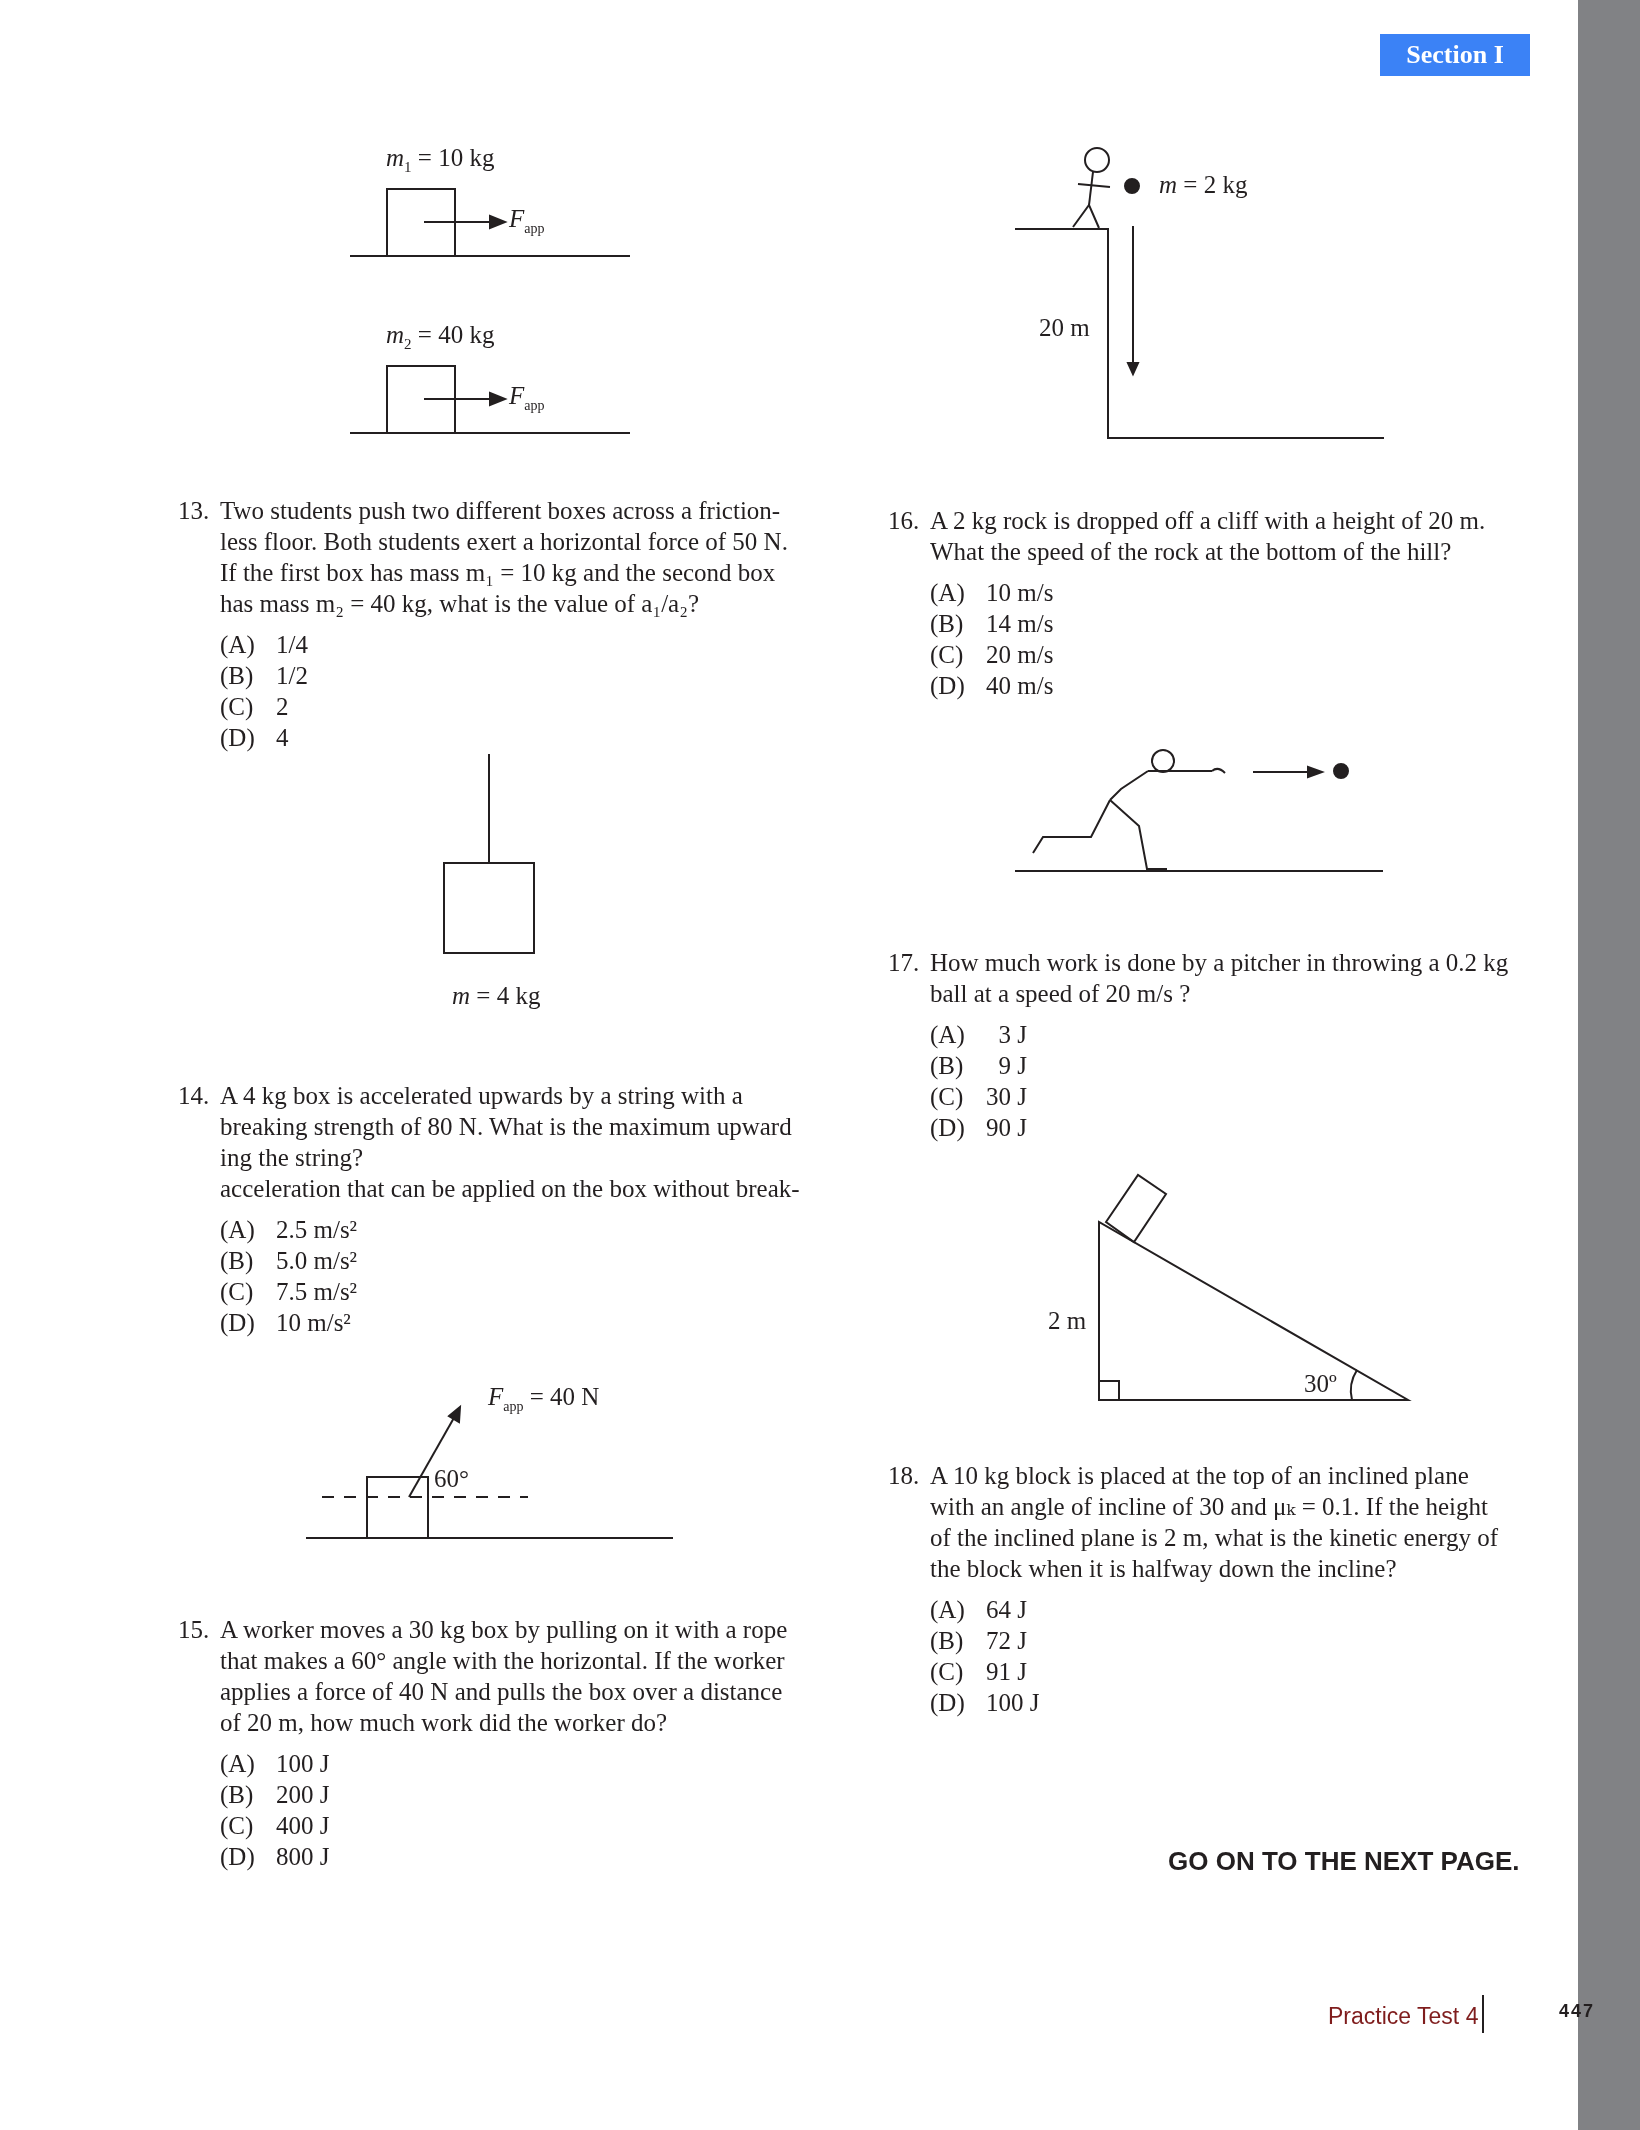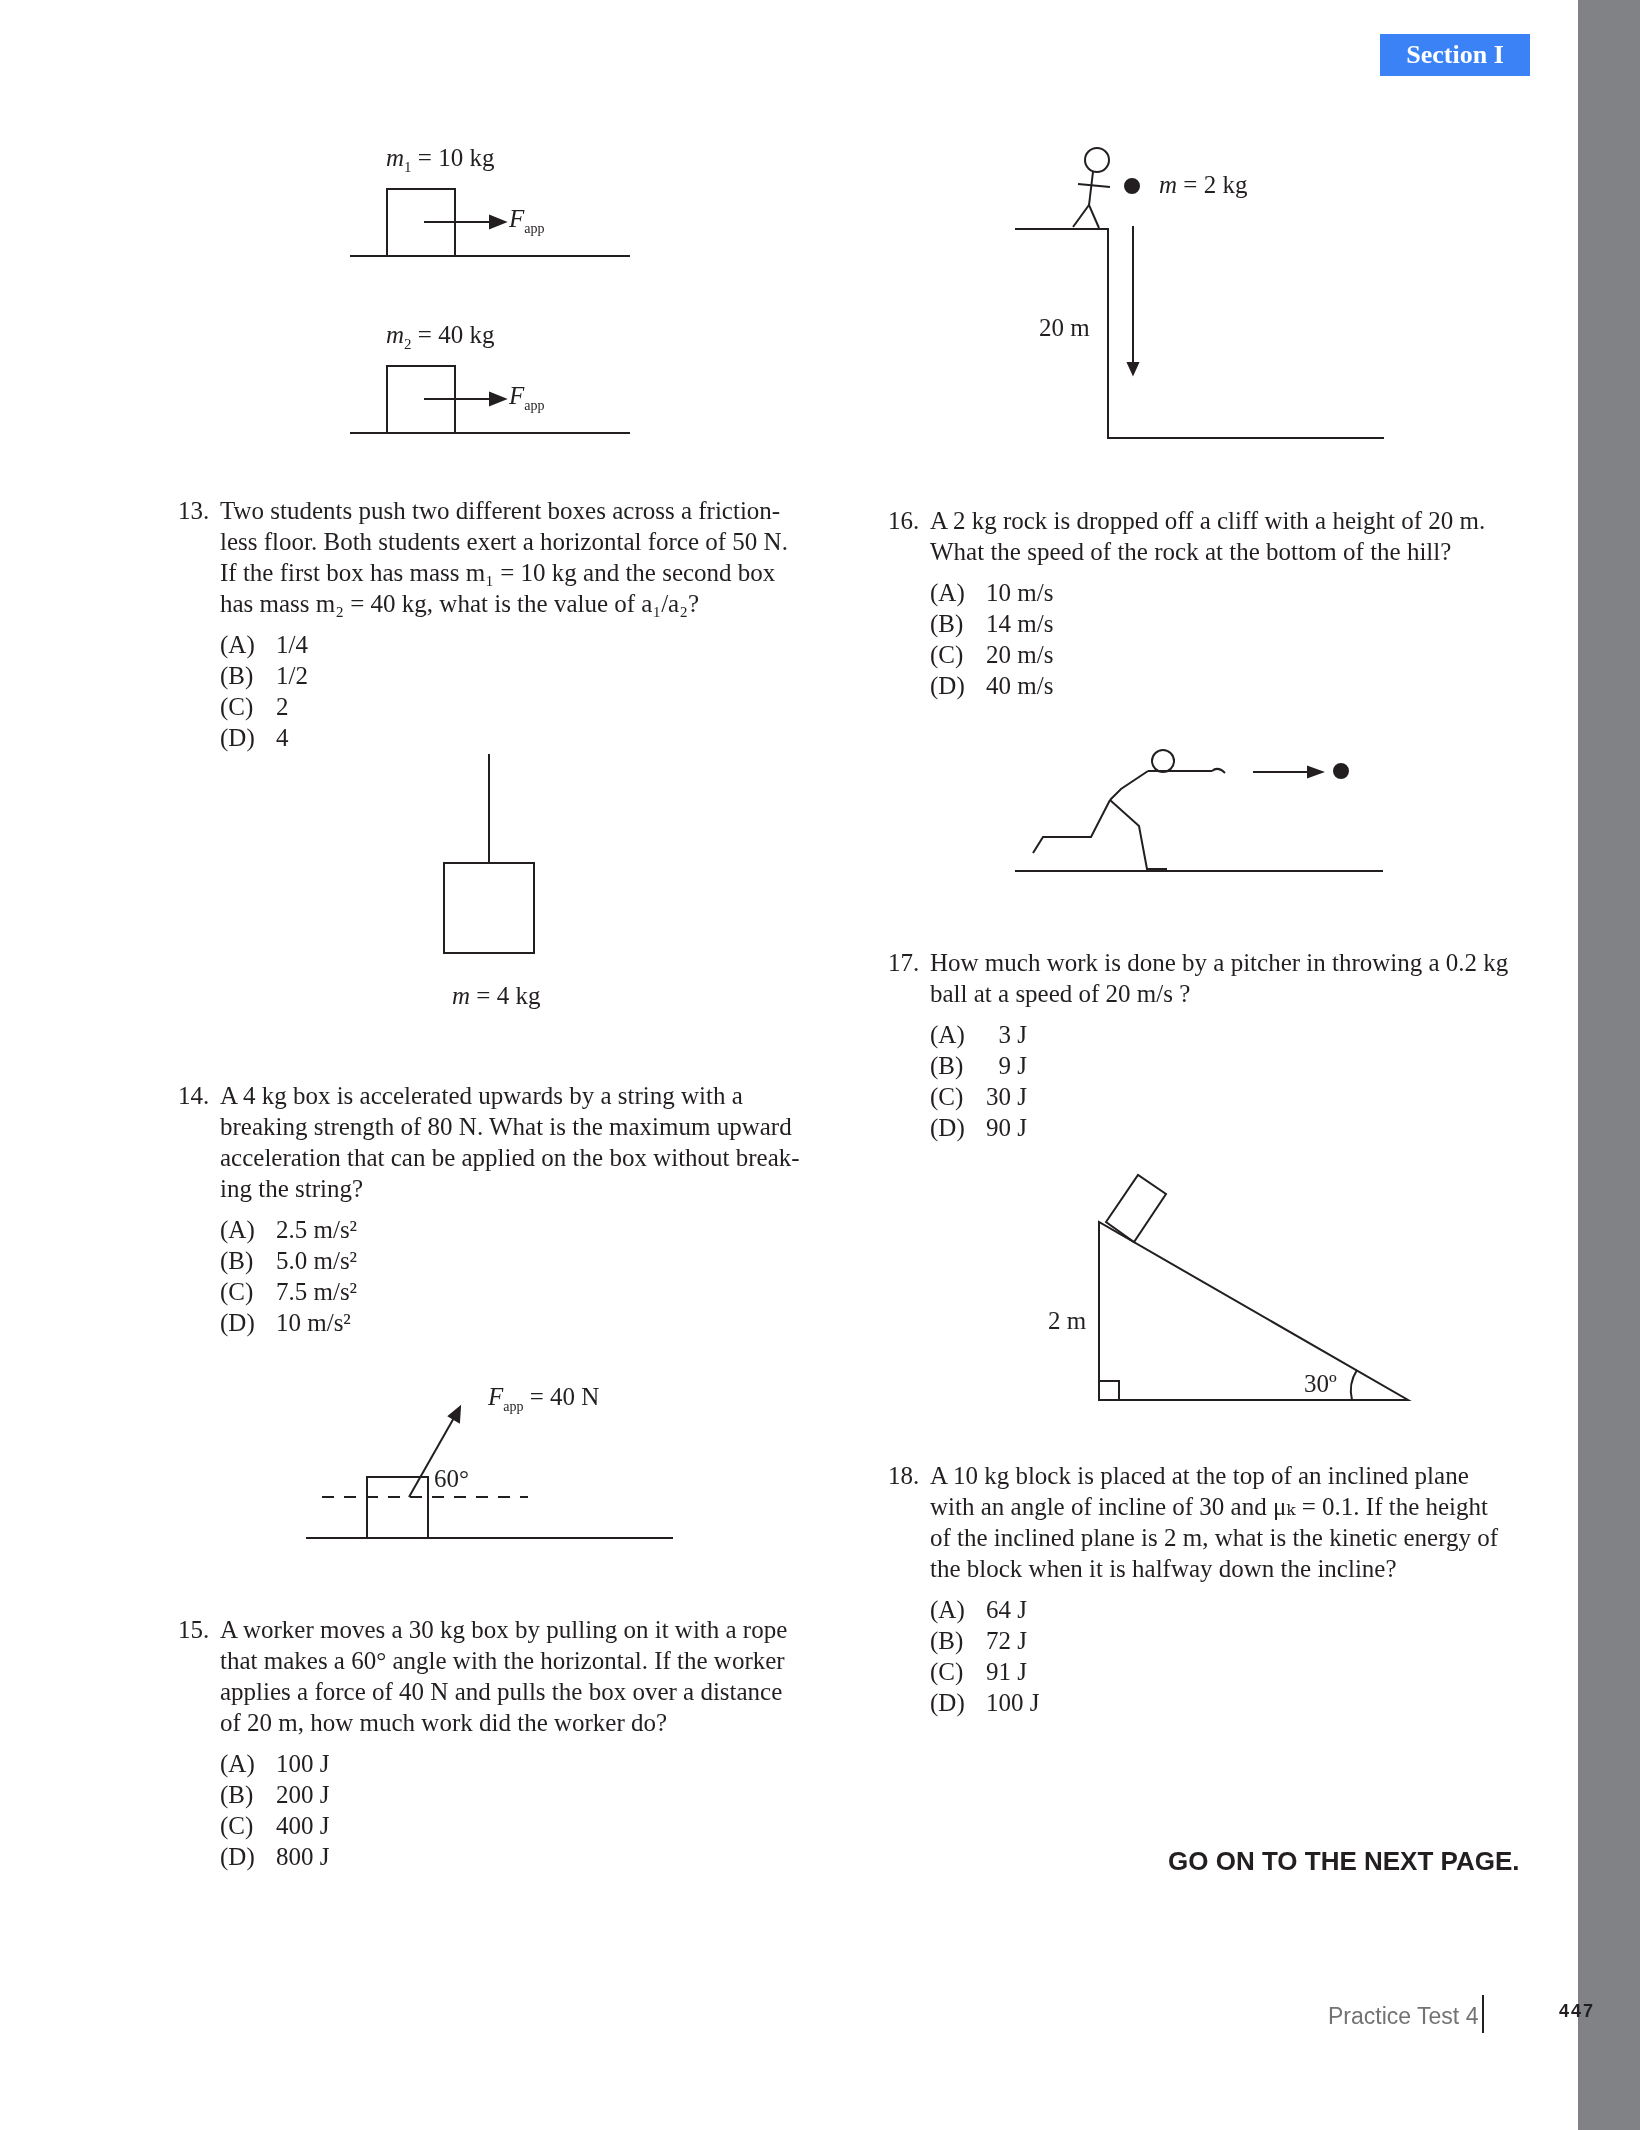--- a/index.html
+++ b/index.html
@@ -23,21 +23,21 @@
   .q .choice .lbl { width:56px; }
   .lbl-t { font-size:25px; white-space:nowrap; }
   .lbl-t i { font-style:italic; }
   sub, .sub { font-size:15px; vertical-align:-6px; line-height:0; }
   .next-page {
     position:absolute; left:1168px; top:1846px;
     font-family:Liberation Sans, sans-serif; font-weight:bold; font-size:26px;
   }
   .footer-title {
     position:absolute; left:1328px; top:2003px;
-    font-family:"Liberation Sans", "DejaVu Sans", sans-serif; font-size:23px; color:#737373;
+    font-family:"Liberation Sans", "DejaVu Sans", sans-serif; font-size:23px; color:#7f1d1d;
   }
   .footer-sep { position:absolute; left:1482px; top:1995px; width:2px; height:38px; background:#231f20; }
   .footer-page {
     position:absolute; left:1559px; top:2001px;
     font-family:"Liberation Sans", "DejaVu Sans", sans-serif; font-weight:bold; font-size:18px; letter-spacing:2px;
   }
   svg { position:absolute; left:0; top:0; }
   svg line, svg rect, svg polyline, svg polygon, svg path, svg circle { stroke:#231f20; stroke-width:2; fill:none; }
 </style>
 </head>
@@ -160,22 +160,22 @@
         <span>4</span>
       </div>
   </div>
 </div>
 
 <div class="q" style="left:178px;top:1080px;width:660px;">
   <span class="num">14.</span>
   <div class="stem">
     <div>A 4 kg box is accelerated upwards by a string with a</div>
     <div>breaking strength of 80 N. What is the maximum upward</div>
+    <div>ing the string?</div>
     <div>acceleration that can be applied on the box without break-</div>
-    <div>ing the string?</div>
   </div>
   <div class="choices">
     <div class="choice">
         <span class="lbl">(A)</span>
         <span>2.5 m/s²</span>
       </div>
     <div class="choice">
         <span class="lbl">(B)</span>
         <span>5.0 m/s²</span>
       </div>

